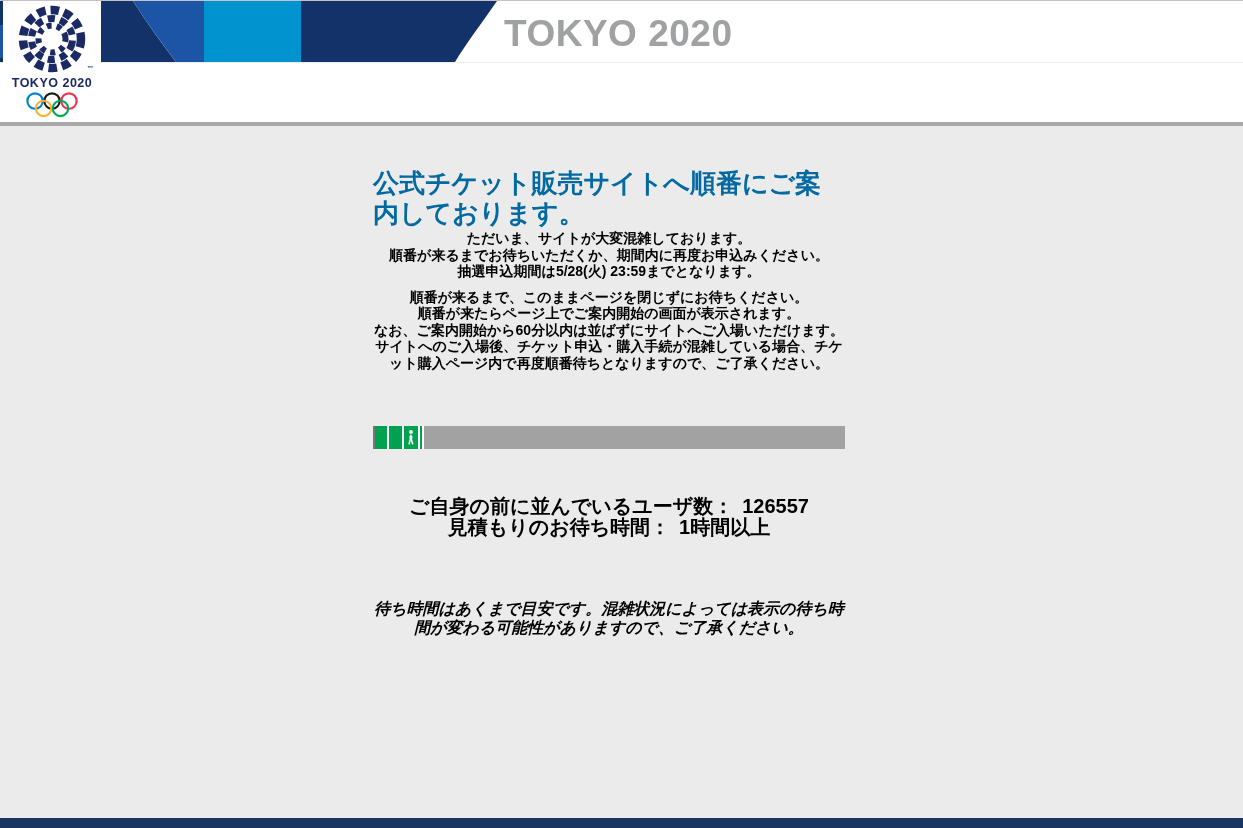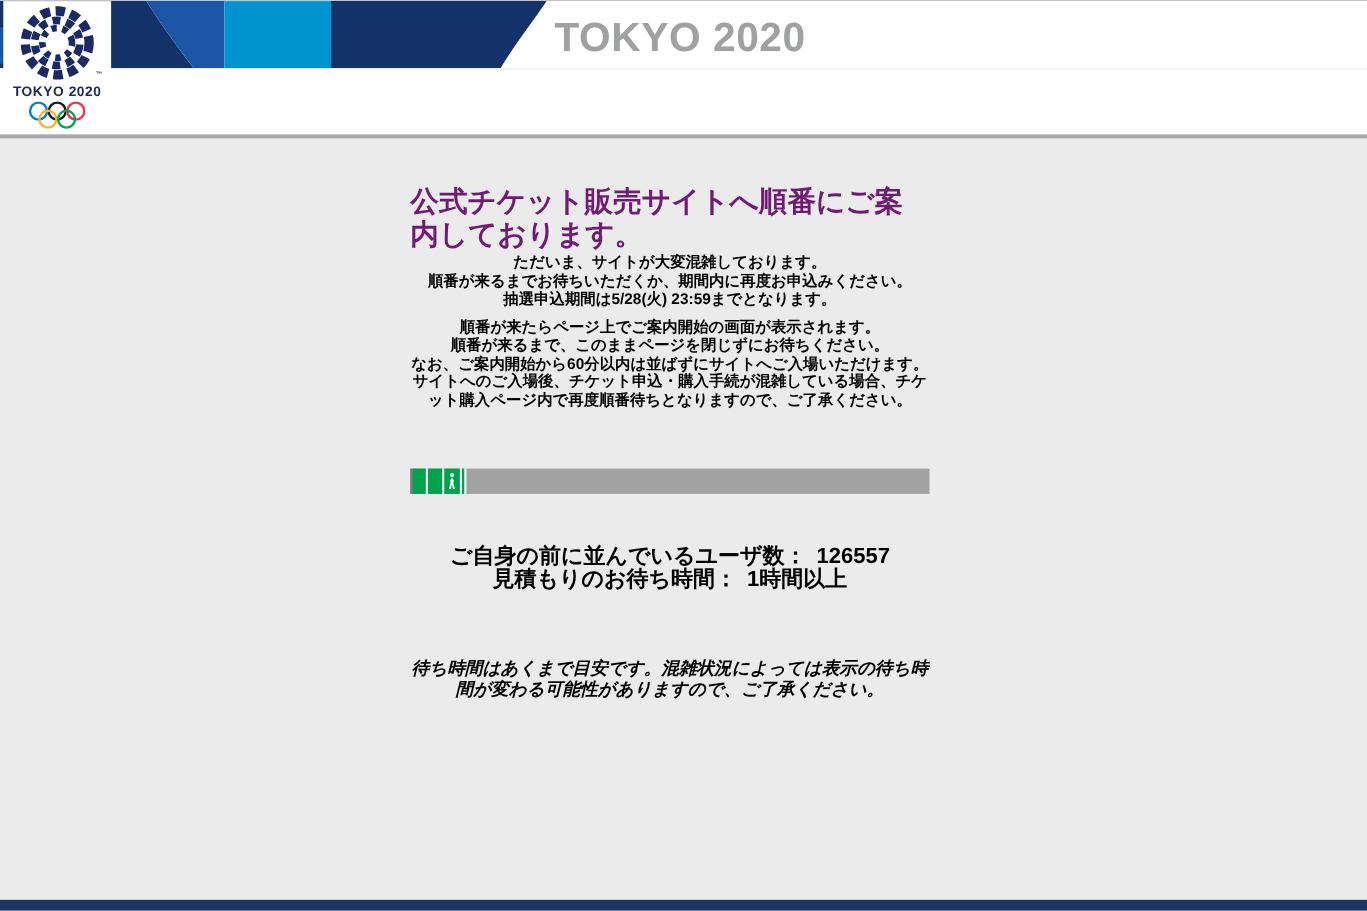--- a/index.html
+++ b/index.html
@@ -32,21 +32,21 @@
     letter-spacing:0.5px;white-space:nowrap;
   }
   .divider{height:4px;background:#a9a9a9;}
   
   .content{
     background:#ebebeb;height:692px;box-sizing:border-box;
     padding-top:42px;
   }
   .column{width:472px;margin-left:373px;color:#000;}
   .heading{
-    margin:0;font-size:26px;line-height:30px;font-weight:bold;color:#701a75;
+    margin:0;font-size:26px;line-height:30px;font-weight:bold;color:#0369a1;
   }
   .body-line{font-size:14px;line-height:16.5px;font-weight:bold;text-align:center;}
   .intro{margin-top:2px;}
   .instructions{margin-top:9px;}
   
   .bar{
     margin-top:55px;width:472px;height:23px;background:#a2a2a2;
     border-left:2px solid #777777;box-sizing:border-box;
     display:flex;align-items:stretch;
   }
@@ -105,22 +105,22 @@
 
     <h1 class="heading">公式チケット販売サイトへ順番にご案内しております。</h1>
 
     <div class="intro">
       <div class="body-line">ただいま、サイトが大変混雑しております。</div>
       <div class="body-line">順番が来るまでお待ちいただくか、期間内に再度お申込みください。</div>
       <div class="body-line">抽選申込期間は5/28(火) 23:59までとなります。</div>
     </div>
 
     <div class="instructions">
+      <div class="body-line">順番が来るまで、このままページを閉じずにお待ちください。</div>
       <div class="body-line">順番が来たらページ上でご案内開始の画面が表示されます。</div>
-      <div class="body-line">順番が来るまで、このままページを閉じずにお待ちください。</div>
       <div class="body-line">なお、ご案内開始から60分以内は並ばずにサイトへご入場いただけます。</div>
       <div class="body-line">サイトへのご入場後、チケット申込・購入手続が混雑している場合、チケット購入ページ内で再度順番待ちとなりますので、ご了承ください。</div>
     </div>
 
     <div class="bar">
       <div class="seg" style="width: 12px;"></div>
       <div class="gap"></div>
       <div class="seg" style="width: 13px;"></div>
       <div class="gap"></div>
       <div class="seg" style="width: 14px;">

